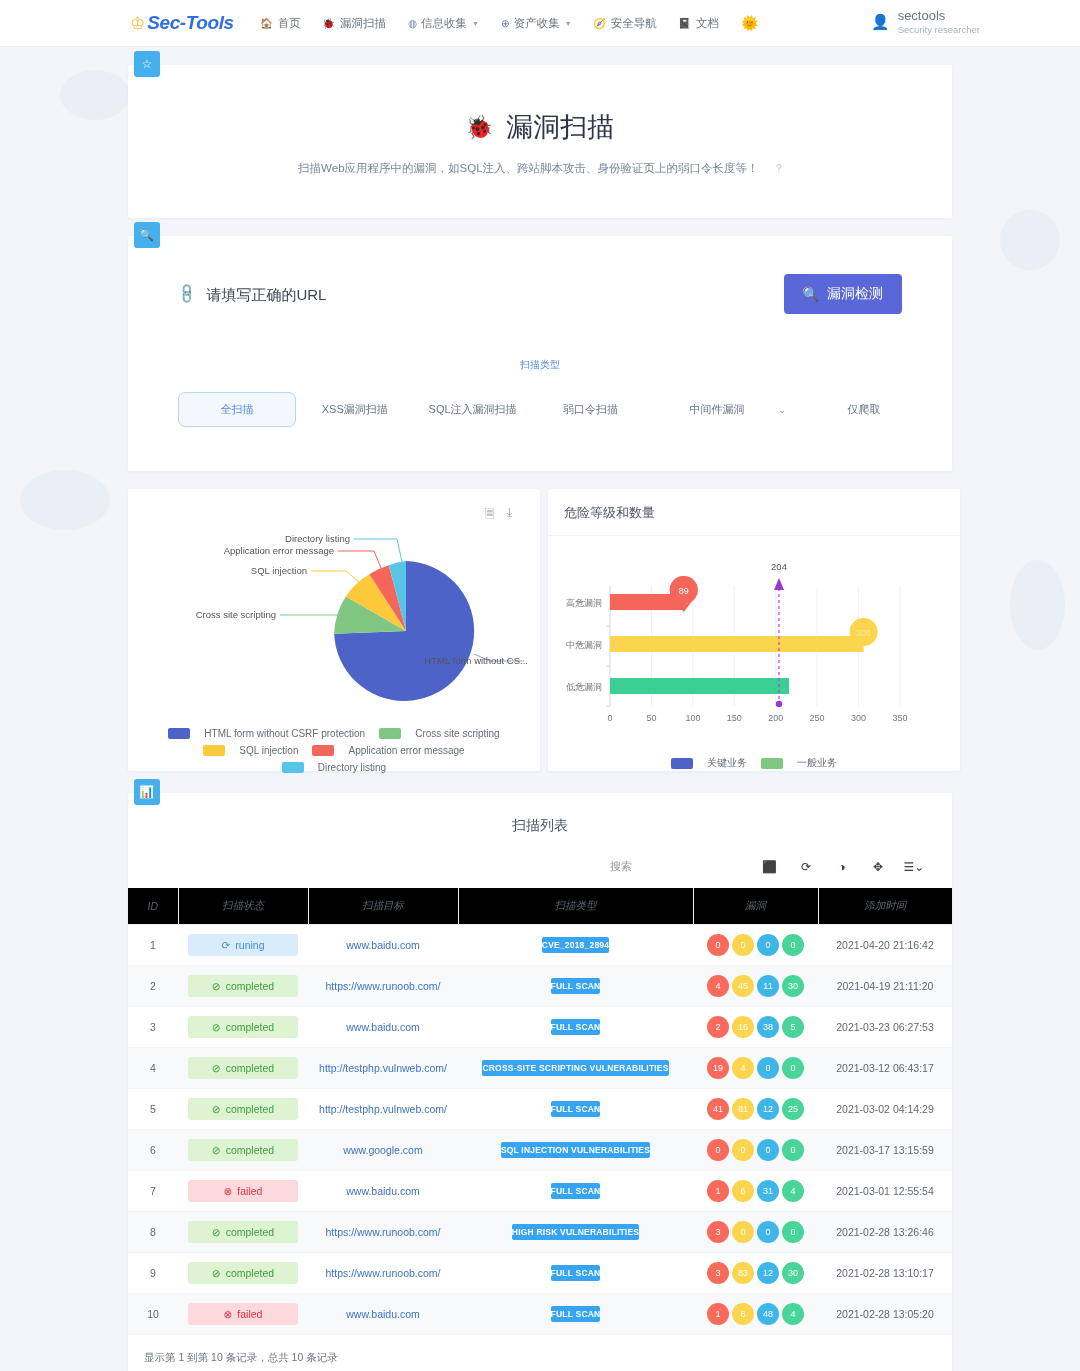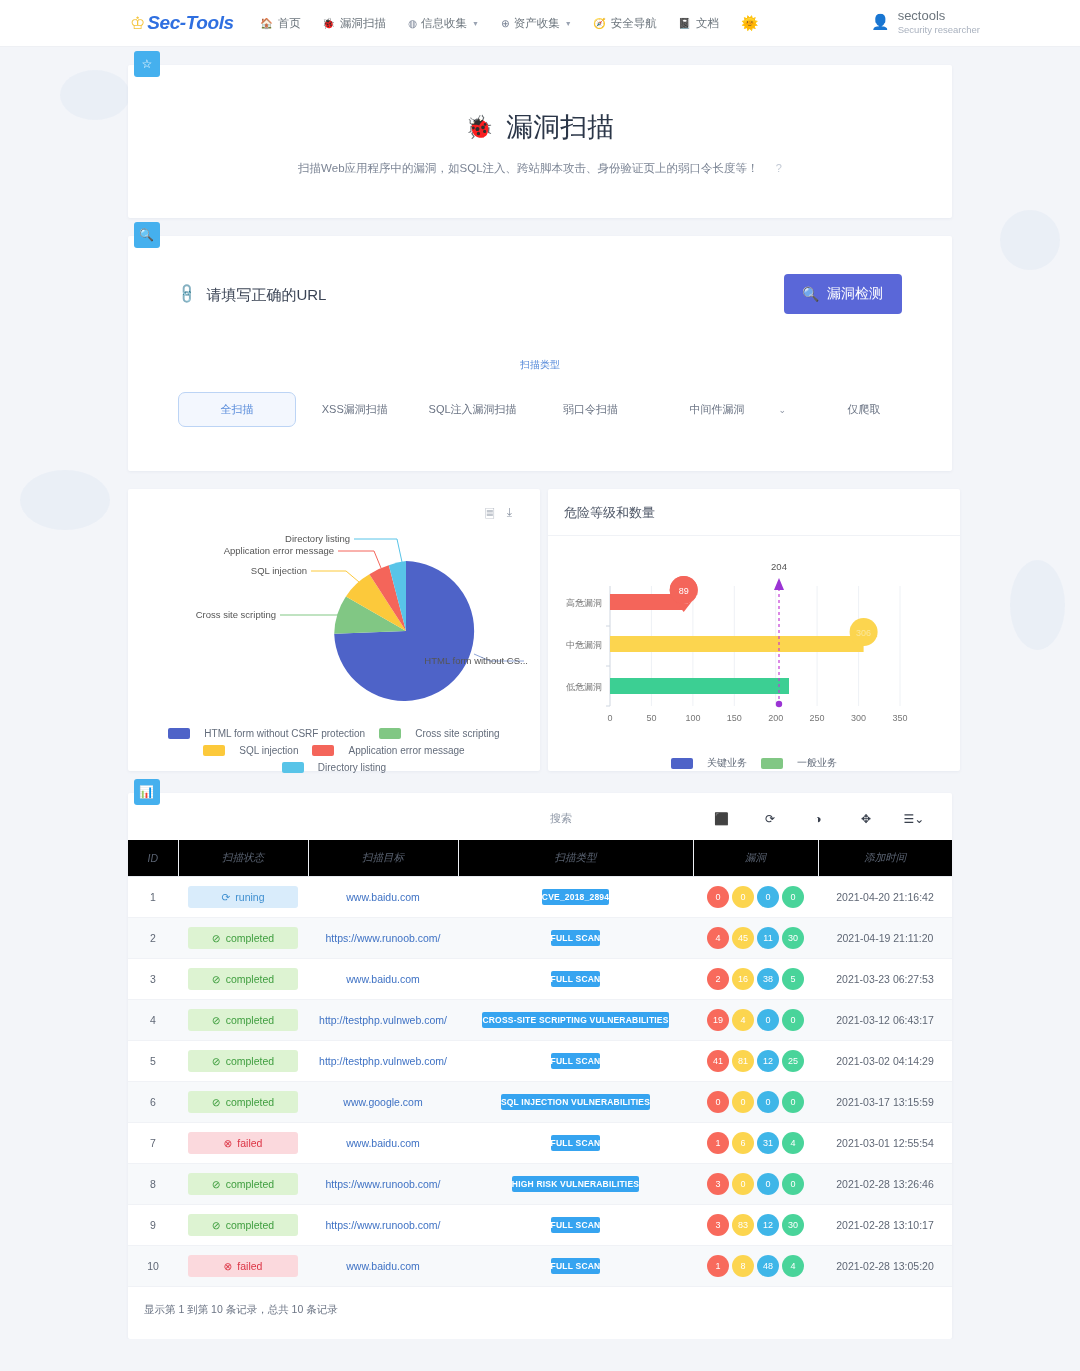--- a/index.html
+++ b/index.html
@@ -136,21 +136,21 @@
     padding: 0 12px;
   }
   .legend-item { display: flex; align-items: center; gap: 14px; font-size: 10px; color: #636c7b; cursor: pointer; }
   .legend-sw { width: 22px; height: 11px; border-radius: 2px; }
 
   
   .list-card { margin-top: 22px; padding-bottom: 18px; }
   .list-title { text-align: center; font-size: 14px; color: #4c5565; padding: 24px 0 6px; }
   .tbl-toolbar {
     display: flex; align-items: center; justify-content: flex-end;
-    gap: 16px; padding: 14px 22px 10px;
+    gap: 4px; padding: 14px 22px 10px;
   }
   .tbl-search { font-size: 11px; color: #8d96a5; margin-right: 118px; cursor: text; }
   .tool-btn {
     width: 32px; height: 23px; display: flex; align-items: center; justify-content: center;
     font-size: 12px; color: #39404d; cursor: pointer; background: transparent;
     border: none; font-family: "Liberation Sans", sans-serif;
   }
   table { width: 100%; border-collapse: collapse; }
   thead th {
     background: #000000; font-size: 10.5px; color: #5a6372; font-weight: normal;
@@ -402,20 +402,21 @@
             <span class="legend-sw" style="background:#81c784"></span>
             <span>一般业务</span>
           </div>
         </div>
       </div>
     </div>
   </div>
 
   <div class="card list-card">
     <div class="card-tab">📊</div>
+    <div class="list-title">扫描列表</div>
 
     <div class="tbl-toolbar">
       <span class="tbl-search">搜索</span>
       <button class="tool-btn">⬛</button>
       <button class="tool-btn">⟳</button>
       <button class="tool-btn">◑</button>
       <button class="tool-btn">✥</button>
       <button class="tool-btn">☰⌄</button>
     </div>
 

